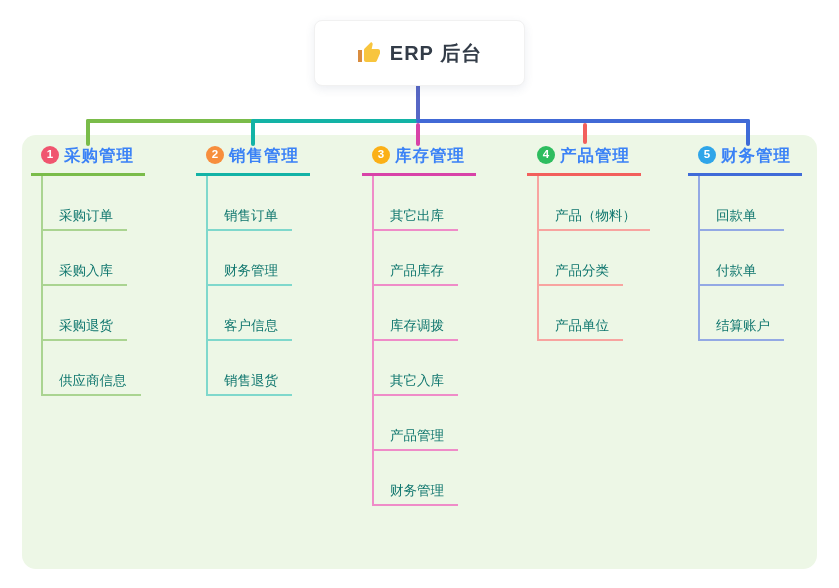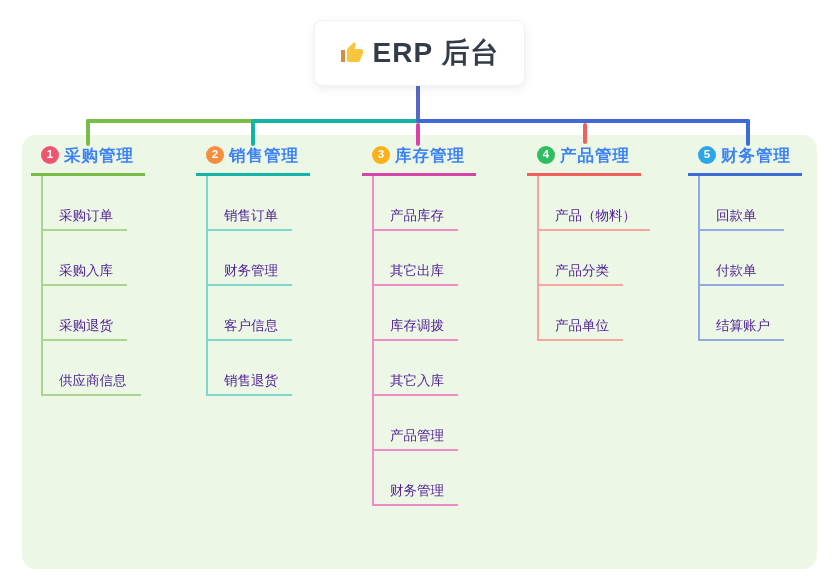--- a/index.html
+++ b/index.html
@@ -2,30 +2,30 @@
 <html><head>
 <meta charset="utf-8">
 <style>
   html,body{margin:0;padding:0;background:#fff;}
   body{width:839px;height:588px;overflow:hidden;font-family:"Liberation Sans","DejaVu Sans",sans-serif;position:relative;}
   .canvas{position:absolute;inset:0;width:839px;height:588px;background:#ffffff;}
   .panel{position:absolute;left:22px;top:135px;width:795px;height:434px;background:#edf7e6;border-radius:14px;}
   
   .line{position:absolute;border-radius:2px;}
   .root-card{position:absolute;left:314px;top:20px;width:209px;height:64px;background:#ffffff;border:1px solid #f1f1f1;border-radius:8px;box-shadow:0 3px 10px rgba(60,80,120,.10);display:flex;align-items:center;justify-content:center;gap:9px;}
-  .root-card .root-label{font-size:28px;font-weight:600;color:#333c48;letter-spacing:1px;line-height:1;}
+  .root-card .root-label{font-size:20px;font-weight:600;color:#333c48;letter-spacing:1px;line-height:1;}
   .thumb-svg{width:24px;height:24px;display:block;}
   
   .branch{position:absolute;top:143px;}
   .btitle{display:inline-flex;align-items:center;gap:5px;padding:0 6px 6px 10px;border-bottom:3px solid var(--main);min-width:114px;box-sizing:border-box;}
   .badge{width:18px;height:18px;border-radius:50%;background:var(--badge);color:#fff;font-size:11.5px;font-weight:bold;display:flex;align-items:center;justify-content:center;flex:none;line-height:1;}
   .btext{font-size:16.5px;font-weight:600;color:#3b82f6;letter-spacing:1px;line-height:24px;white-space:nowrap;}
   ul.children{margin:0 0 0 10px;padding:0;list-style:none;border-left:2px solid var(--child);width:max-content;}
   ul.children li{height:55px;display:flex;align-items:flex-end;}
-  .clabel{border-bottom:2px solid var(--child);padding:0 14px 7px 16px;min-width:84px;box-sizing:border-box;font-size:13.5px;color:#4c1d95;white-space:nowrap;line-height:1;}
+  .clabel{border-bottom:2px solid var(--child);padding:0 14px 7px 16px;min-width:84px;box-sizing:border-box;font-size:13.5px;color:#0f766e;white-space:nowrap;line-height:1;}
 </style>
 </head>
 <body>
 
 <div class="canvas">
 
   <div class="panel"></div>
 
   <div class="line" style="left: 416px; top: 84px; width: 4px; height: 39px; background: rgb(87, 103, 197);"></div>
   <div class="line" style="left: 86px; top: 119px; width: 167px; height: 4px; background: rgb(122, 188, 74);"></div>
@@ -89,24 +89,24 @@
     </ul>
   </div>
 
   <div class="branch" style="left: 362px; --main: #d843a8; --child: #ef8cc8; --badge: #fbb017;">
     <div class="btitle">
       <span class="badge">3</span>
       <span class="btext">库存管理</span>
     </div>
     <ul class="children">
       <li>
-          <span class="clabel">产品库存</span>
+          <span class="clabel">其它出库</span>
         </li>
       <li>
-          <span class="clabel">其它出库</span>
+          <span class="clabel">产品库存</span>
         </li>
       <li>
           <span class="clabel">库存调拨</span>
         </li>
       <li>
           <span class="clabel">其它入库</span>
         </li>
       <li>
           <span class="clabel">产品管理</span>
         </li>

